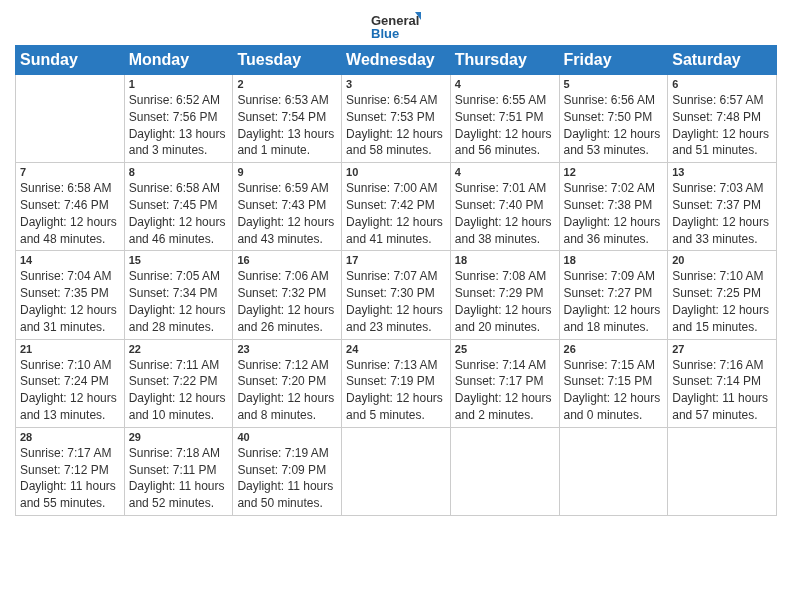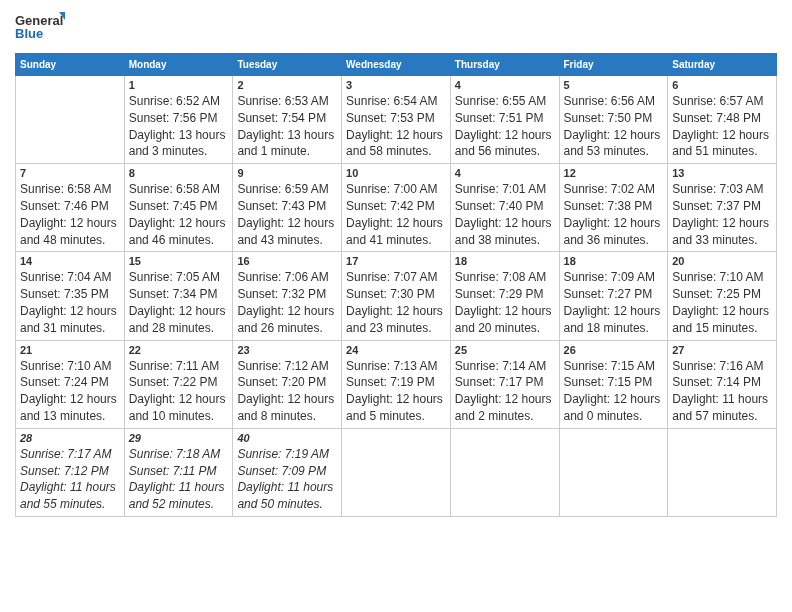--- a/index.html
+++ b/index.html
@@ -11,23 +11,22 @@
       overflow: hidden;
     }
     .page {
       width: 792px;
       height: 612px;
       background: #fff;
       padding: 10px 15px;
     }
     .header {
       display: flex;
-      justify-content: flex-start;
+      justify-content: center;
       align-items: flex-start;
-      margin-bottom: 8px;
     }
     .logo {
       display: flex;
       align-items: center;
       gap: 2px;
     }
     .title-block {
       text-align: right;
     }
     .month-title {
@@ -42,35 +41,34 @@
     .calendar {
       width: 100%;
       border-collapse: collapse;
       font-size: 10px;
     }
     .calendar th {
       background: #2979c0;
       color: #fff;
       padding: 5px 4px;
       text-align: left;
-      font-size: 10px;
+      font-size: 16px;
       font-weight: bold;
       border: 1px solid #2979c0;
     }
     .calendar td {
       border: 1px solid #ccc;
       vertical-align: top;
       padding: 3px 4px;
       width: calc(100% / 7);
       height: 78px;
       background: #fff;
     }
     .calendar tr:last-child td {
       height: 78px;
-      font-style: italic;
     }
     .day-number {
       font-size: 11px;
       font-weight: bold;
       color: #333;
       margin-bottom: 2px;
     }
     .day-info {
       font-size: 12px;
       color: #333;

